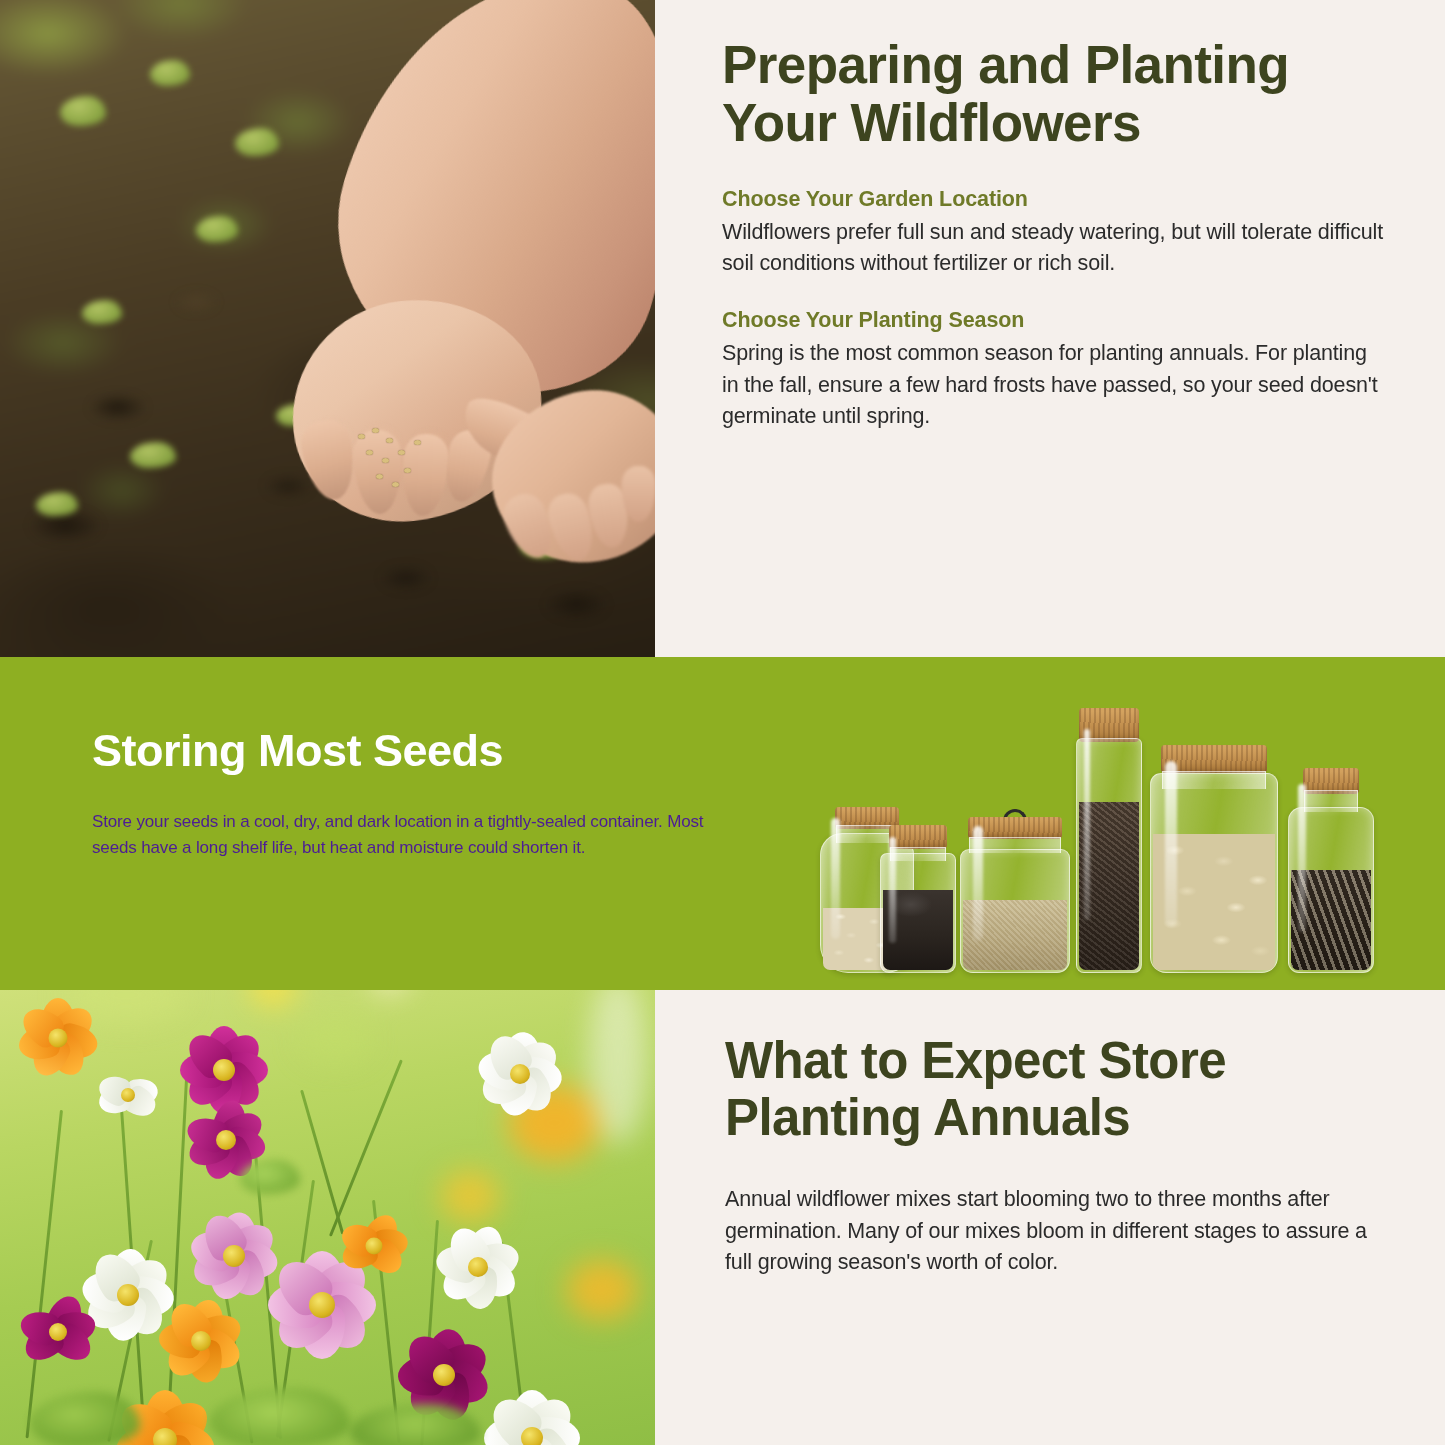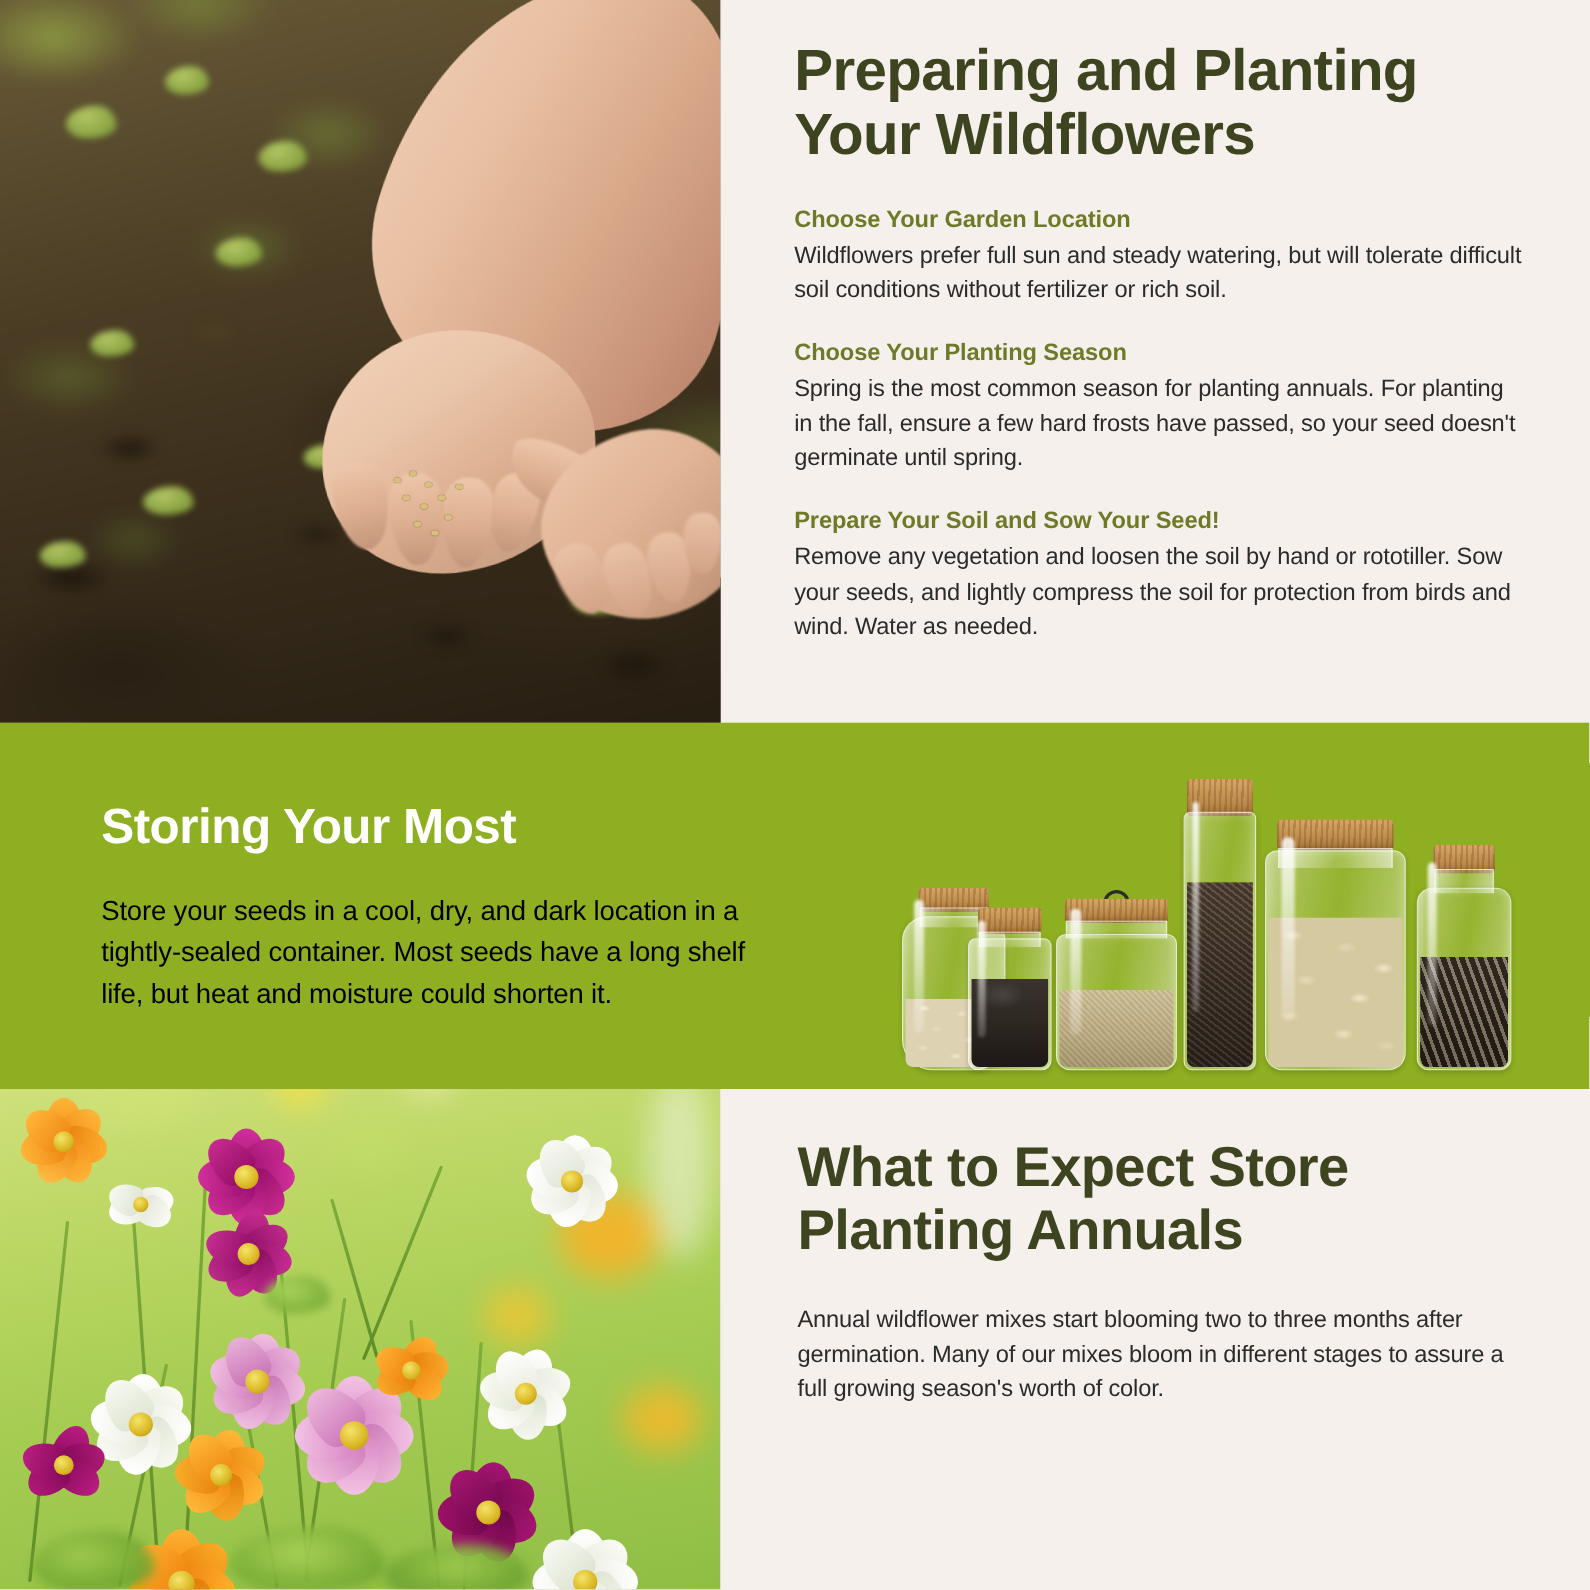--- a/index.html
+++ b/index.html
@@ -150,21 +150,21 @@
   .sec-green {
     position:absolute; left:0; top:657px; width:1445px; height:333px;
     background:#8EAF22;
   }
   .green-text { position:absolute; left:92px; top:68px; width:625px; }
   .h2 {
     font-size:45px; font-weight:700; color:#FFFFFF;
     letter-spacing:-.5px; margin-bottom:32px;
   }
   .green-body {
-    font-size:25px; line-height:1.52; color:#000000; letter-spacing:-.15px;
+    font-size:17px; line-height:1.52; color:#4c1d95; letter-spacing:-.15px;
   }
 
   .jars { position:absolute; left:820px; top:16px; width:580px; height:300px; }
   .jar { position:absolute; bottom:0; }
   .jar .glass {
     position:absolute; bottom:0; left:0; width:100%; height:100%;
     background:linear-gradient(100deg, rgba(255,255,255,.50) 0%, rgba(255,255,255,.20) 22%,
                rgba(255,255,255,.06) 46%, rgba(255,255,255,.26) 74%, rgba(255,255,255,.46) 100%);
     border:1.5px solid rgba(255,255,255,.62);
     box-shadow:inset 0 0 10px rgba(255,255,255,.35), 0 2px 5px rgba(40,50,10,.22);
@@ -322,30 +322,26 @@
       <div class="blk">
         <div class="sub">Choose Your Garden Location</div>
         <div class="body">Wildflowers prefer full sun and steady watering, but will tolerate difficult soil conditions without fertilizer or rich soil.</div>
       </div>
 
       <div class="blk">
         <div class="sub">Choose Your Planting Season</div>
         <div class="body">Spring is the most common season for planting annuals. For planting in the fall, ensure a few hard frosts have passed, so your seed doesn't germinate until spring.</div>
       </div>
 
-      <div class="blk">
-        <div class="sub">Prepare Your Soil and Sow Your Seed!</div>
-        <div class="body">Remove any vegetation and loosen the soil by hand or rototiller. Sow your seeds, and lightly compress the soil for protection from birds and wind. Water as needed.</div>
-      </div>
     </div>
   </div>
 
   <div class="sec-green">
     <div class="green-text">
-      <div class="h2">Storing Your Most</div>
+      <div class="h2">Storing Most Seeds</div>
       <div class="green-body">Store your seeds in a cool, dry, and dark location in a tightly-sealed container. Most seeds have a long shelf life, but heat and moisture could shorten it.</div>
     </div>
 
     <div class="jars">
 
       <div class="jar" style="left:0px; width:94px; height:168px;">
         <div class="cork" style="top:2px; width:64px; height:22px;"></div>
         <div class="neck" style="top:20px; width:62px; height:18px;"></div>
         <div class="glass" style="height:140px; border-radius:22px 22px 28px 28px;"></div>
         <div class="fill seeds-beans" style="height:62px;"></div>

